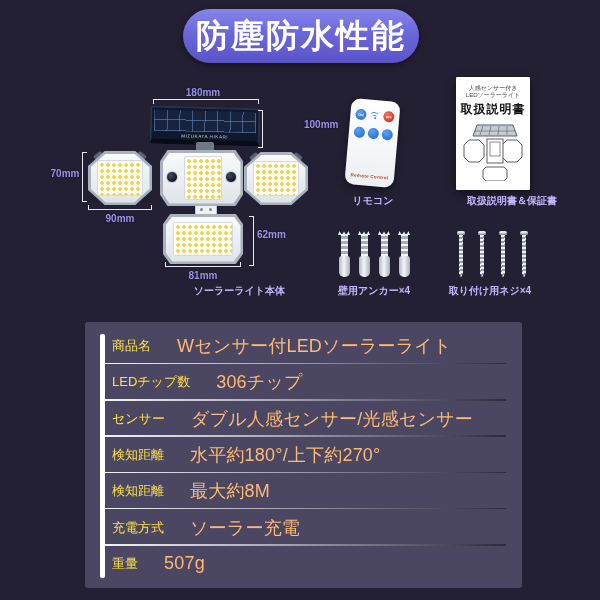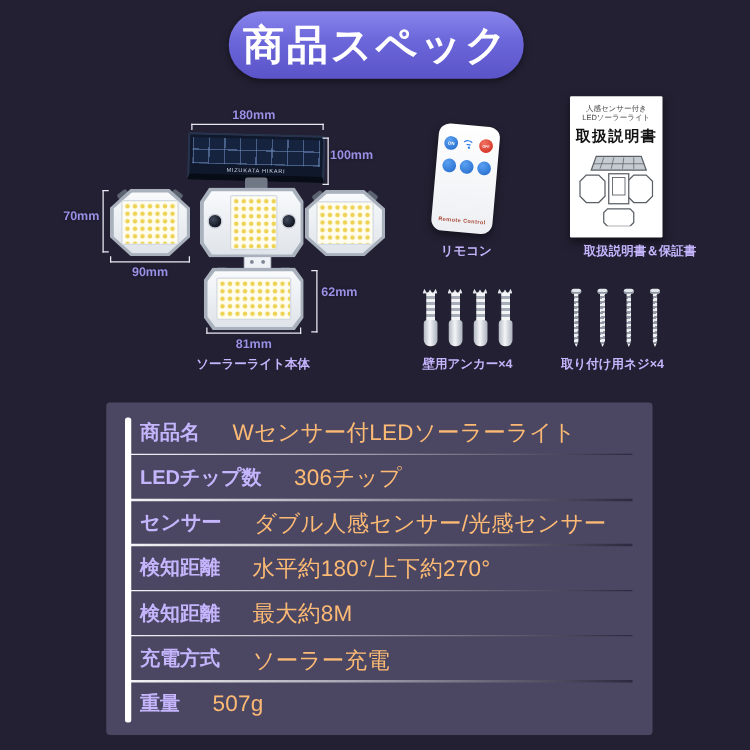--- a/index.html
+++ b/index.html
@@ -86,44 +86,44 @@
     background:repeating-linear-gradient(168deg,#eef0f3 0 2px,#939aa6 2px 4px);
     clip-path:polygon(0 0,100% 0,100% 90%,50% 100%,0 90%);}
 
   
   .spec{position:absolute;left:85px;top:322px;width:437px;height:266px;background:#4b4763;border-radius:3px;}
   .accent{position:absolute;left:15px;top:12px;bottom:10px;width:4.5px;background:#fff;border-radius:2px;}
   .rows{position:absolute;left:27px;right:14px;top:6px;bottom:6px;display:flex;flex-direction:column;}
   .srow{flex:1;display:flex;align-items:center;gap:26px;position:relative;}
   .srow:not(:last-child)::after{content:"";position:absolute;left:-11px;right:2px;bottom:0;height:1.5px;
     background:linear-gradient(90deg,rgba(255,255,255,.95),rgba(255,255,255,.5) 45%,rgba(23,21,40,.6));}
-  .slabel{color:#c4b5fd;font-weight:bold;font-size:16px;white-space:nowrap;}
+  .slabel{color:#fde047;font-weight:normal;font-size:13px;white-space:nowrap;}
   .svalue{color:#fdba74;font-size:18px;white-space:nowrap;letter-spacing:.2px;}
 </style>
 </head>
 <body>
 
 <div class="stage">
 
   <div class="header-pill">
-    <span>商品スペック</span>
+    <span>防塵防水性能</span>
   </div>
 
   <div>
 
     <div class="brk top" style="left:153px;top:99px;width:106px;height:5px;"></div>
     <div class="dlabel" style="left:168px;top:87px;width:70px;">180mm</div>
 
     <div class="panel">
       <div class="cells"></div>
       <div class="brand">MIZUKATA HIKARI</div>
     </div>
 
     <div class="brk right" style="left:258px;top:110px;width:5px;height:38px;"></div>
-    <div class="dlabel" style="left:264px;top:119px;">100mm</div>
+    <div class="dlabel" style="left:264px;top:119px;padding-left:40px;">100mm</div>
 
     <div class="connector-top"></div>
     <div class="connector-mid">
         <i style="left:4px;"></i>
         <i style="right:4px;"></i>
       </div>
 
     <div class="head" style="left:88px;top:151px;width:64px;height:54px;">
       <div class="tab" style="left:6px;top:2px;transform:rotate(-38deg);"></div>
       <div class="tab" style="right:6px;top:2px;transform:rotate(38deg);"></div>
@@ -161,21 +161,21 @@
 
     <div class="brk bottom" style="left:88px;top:205px;width:64px;height:5px;"></div>
     <div class="dlabel" style="left:96px;top:213px;width:48px;">90mm</div>
 
     <div class="brk right" style="left:249px;top:216px;width:5px;height:50px;"></div>
     <div class="dlabel" style="left:257px;top:229px;">62mm</div>
 
     <div class="brk bottom" style="left:165px;top:262px;width:76px;height:5px;"></div>
     <div class="dlabel" style="left:173px;top:270px;width:60px;">81mm</div>
 
-    <div class="caption" style="left:120px;top:284px;width:165px;">ソーラーライト本体</div>
+    <div class="caption" style="left:120px;top:284px;width:165px;text-align:right;">ソーラーライト本体</div>
   </div>
 
   <div>
     <div class="remote-body">
       <div class="rc-btn rc-blue" style="left:5px;top:10px;font-size:3.5px;">ON</div>
       <div class="wifi">
           <span class="a1"></span>
           <span class="a2"></span>
           <span class="dot"></span>
         </div>

